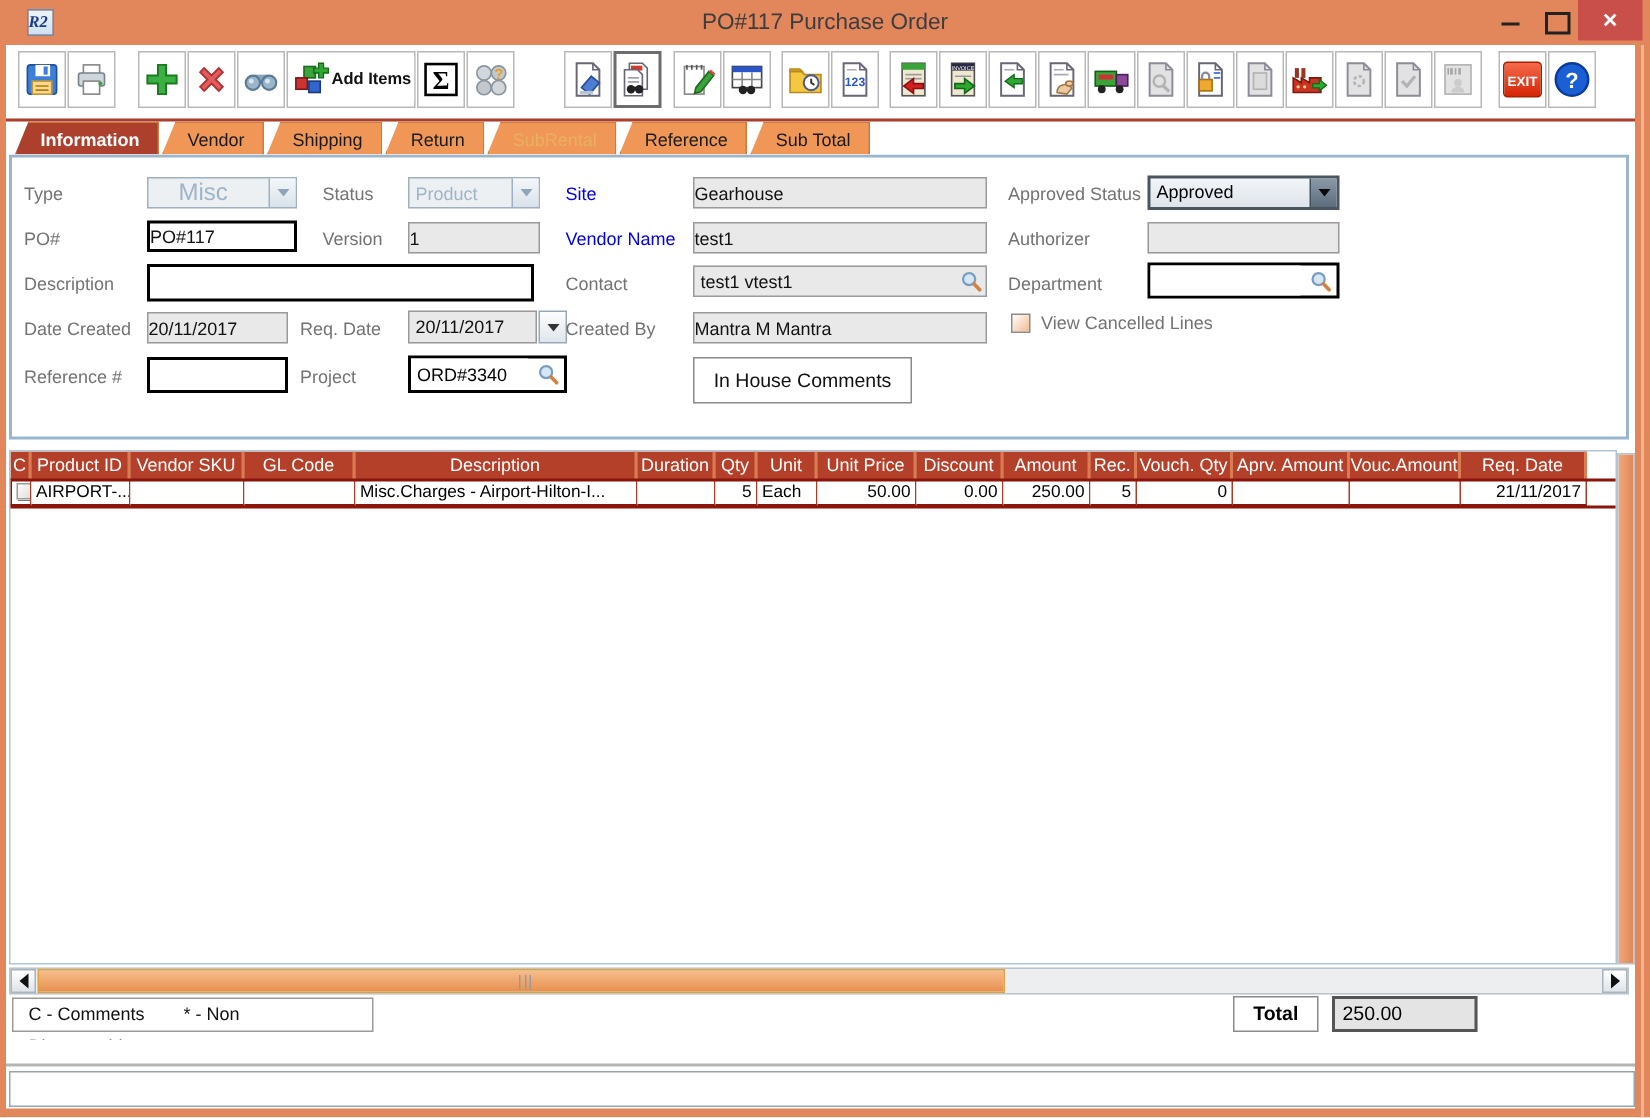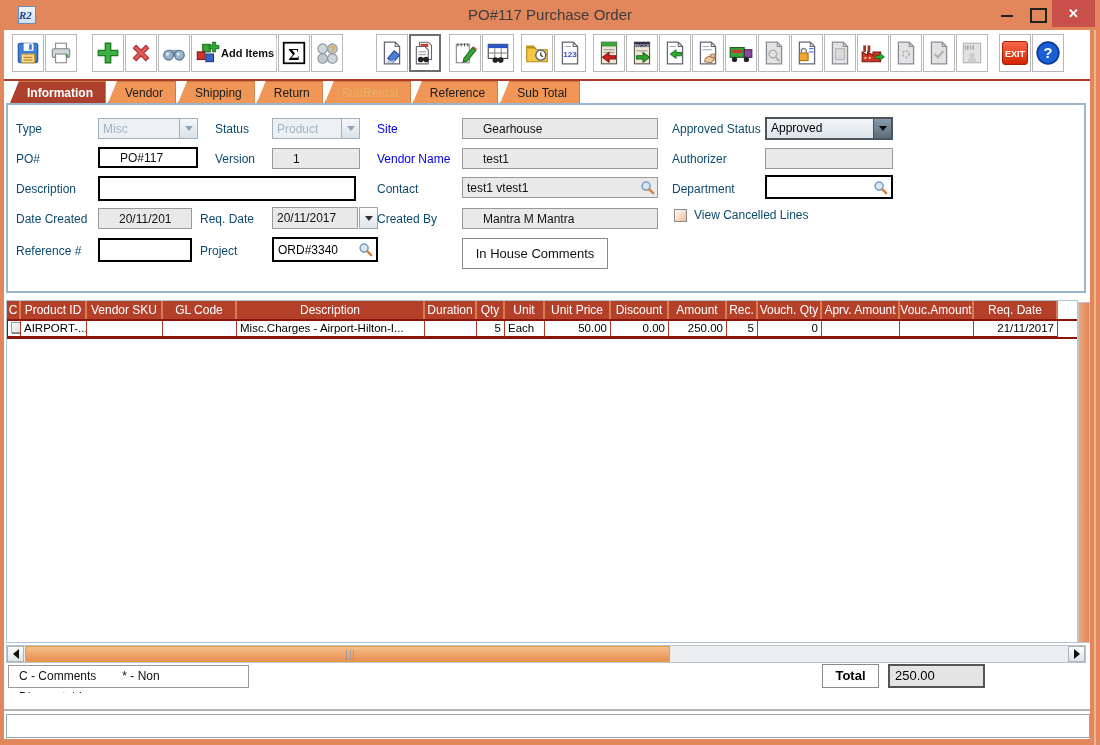--- a/index.html
+++ b/index.html
@@ -38,23 +38,23 @@
   #exit-btn-label { background:linear-gradient(#f56a4a,#d42505); border:1px solid #a82000; color:#fff; font:bold 9px "Liberation Sans",sans-serif; width:26px; height:24px; text-align:center; line-height:24px; border-radius:3px; }
 
   
   #tabbar { position:absolute; left:4px; top:79px; width:1086px; height:24px; border-top:2px solid #A93B28; background:#fff; display:flex; align-items:flex-end; padding-left:6px; z-index:4; }
   .tab { height:22px; background:#F09758; border:1px solid #c97c42; border-bottom:none; margin-right:2px; padding:0 12px 14px 16px; font-size:12px; color:#1a1a1a; line-height:22px; clip-path:polygon(9px 0, 100% 0, 100% 100%, 0 100%); }
   .tab.active { background:#AD402C; color:#ffffff; font-weight:bold; }
   .tab.disabled { color:#E8B05F; }
 
   
   #form-panel { position:absolute; left:6px; top:103px; width:1080px; height:190px; background:#fff; border:2px solid #9AB6CE; z-index:3; }
-  .flabel { position:absolute; font-size:12px; color:#0c4a6e; white-space:nowrap; }
+  .flabel { position:absolute; font-size:12px; color:#737373; white-space:nowrap; }
   .flabel.blue { color:#0000E6; }
-  .ffield { position:absolute; height:21px; font-size:12px; padding:0 20px; font-family:"Liberation Sans",sans-serif; }
+  .ffield { position:absolute; height:21px; font-size:12px; padding:0 0; font-family:"Liberation Sans",sans-serif; }
   input.ffield { outline:none; }
   .ro { background:#E9E9E9; border:1px solid #9a9a9a; color:#111; }
   .wb { background:#fff; border:2px solid #000; color:#111; }
   .combo-dis { background:#EDF0F3; border:1px solid #9FB0C0; color:#9FB4C7; }
   .combo-arrow { position:absolute; top:0; right:0; width:18px; height:100%; border-left:1px solid #9FB0C0; background:linear-gradient(#f4f7fa,#d9e2ea); display:flex; align-items:center; justify-content:center; }
   .combo-arrow i { width:0; height:0; border-left:4px solid transparent; border-right:4px solid transparent; border-top:5px solid #8FA4B8; }
   .combo-arrow.dark { background:linear-gradient(#8a9aa8,#5d6c7a); border-left:1px solid #44525e; }
   .combo-arrow.dark i { border-top-color:#0a0a0a; }
   .combo-arrow.lite { background:linear-gradient(#fdfdfd,#dfe6ec); border:1px solid #9aa8b4; }
   .combo-arrow.lite i { border-top-color:#333; }
@@ -420,21 +420,21 @@
       <div class="tab">Return</div>
       <div class="tab disabled">SubRental</div>
       <div class="tab">Reference</div>
       <div class="tab">Sub Total</div>
     </div>
 
   <div id="form-panel">
 
     <div class="flabel" style="left:8px;top:17px">Type</div>
     <div class="fieldwrap combo-dis" style="left:90px;top:13px;width:100px;height:21px">
-      <span style="font-size:12px;line-height:20px;padding-left:4px;display:block">Misc</span>
+      <span style="font-size:16px;line-height:20px;padding-left:20px;display:block">Misc</span>
       <span class="combo-arrow">
           <i></i>
         </span>
     </div>
     <div class="flabel" style="left:207px;top:17px">Status</div>
     <div class="fieldwrap combo-dis" style="left:264px;top:13px;width:88px;height:21px">
       <span style="font-size:12px;line-height:20px;padding-left:4px;display:block">Product</span>
       <span class="combo-arrow">
           <i></i>
         </span>

